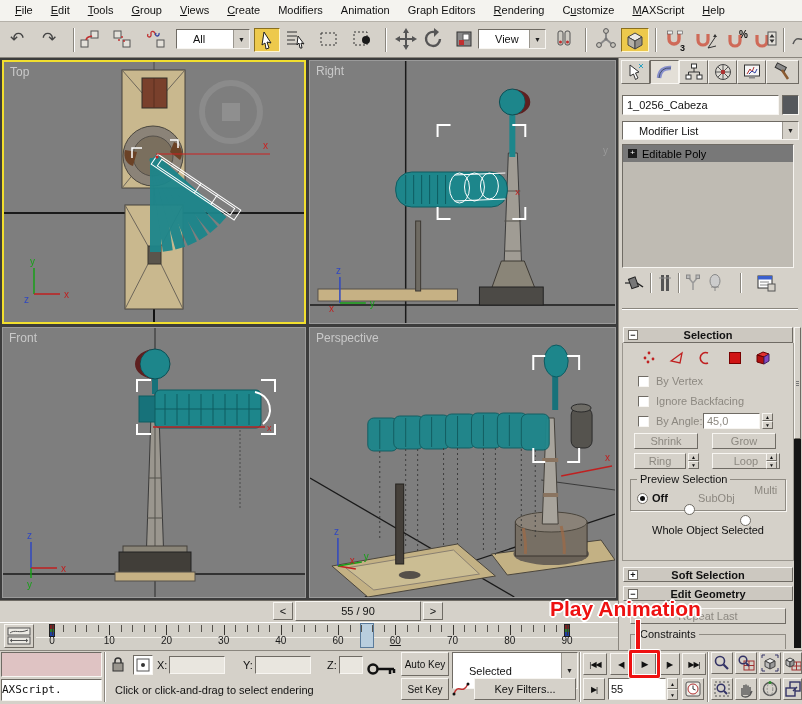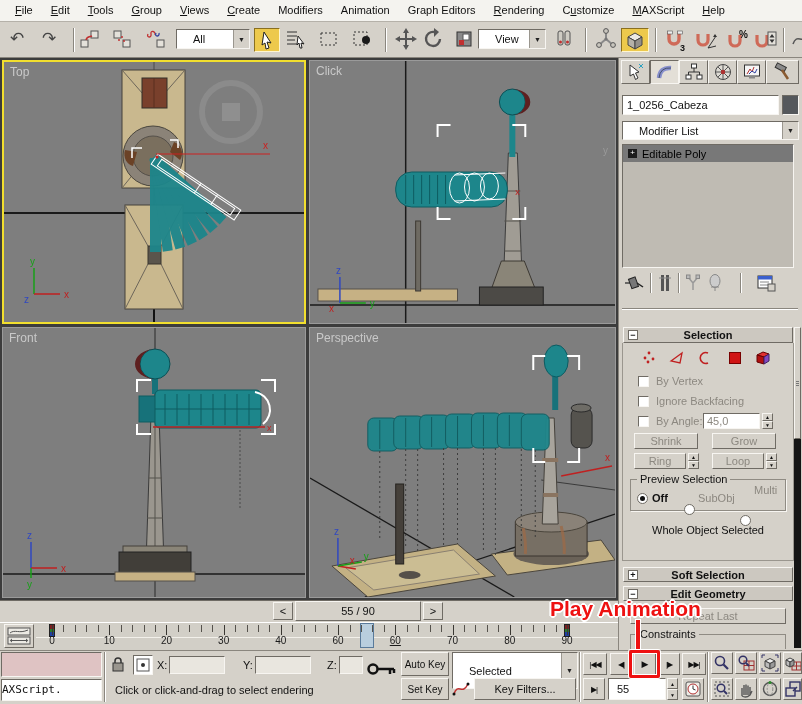--- a/index.html
+++ b/index.html
@@ -342,21 +342,21 @@
       <text x="206" y="134" font-size="9" fill="#c02020">x</text>
       <text x="294" y="93" font-size="10" fill="#9a9a9a">y</text>
       <g>
         <line x1="30" y1="242" x2="30" y2="216" stroke="#3048c0" stroke-width="1.5"></line>
         <line x1="30" y1="242" x2="56" y2="242" stroke="#18a018" stroke-width="1.5"></line>
         <text x="26" y="213" font-size="10" fill="#3048c0">z</text>
         <text x="60" y="246" font-size="10" fill="#18a018">y</text>
         <text x="19" y="251" font-size="10" fill="#c02020">x</text>
       </g>
     </svg>
-    <div class="vplabel">Click</div>
+    <div class="vplabel">Right</div>
   </div>
 
   <div class="vp" style="left:2px;top:269px;width:304px;height:271px">
     <svg width="100%" height="100%" viewBox="0 0 302 269" preserveAspectRatio="none">
       <rect width="302" height="269" fill="#7e7e7e"></rect>
       <line x1="152" y1="0" x2="152" y2="269" stroke="#2a2a2a"></line>
       <line x1="0" y1="246" x2="302" y2="246" stroke="#1a1a1a" stroke-width="1.5"></line>
       <polygon points="148,86 156,86 161,236 143,236" fill="#9a968e" stroke="#3a3a3a"></polygon>
       <line x1="152" y1="86" x2="152" y2="236" stroke="#55524c"></line>
       <line x1="145" y1="150" x2="159" y2="150" stroke="#55524c"></line>
@@ -646,21 +646,21 @@
 <div class="x btn" style="left:712px;top:433px;width:64px;height:16px">
     <span class="dis">Grow</span>
   </div>
 <div class="x btn" style="left:634px;top:453px;width:52px;height:16px">
     <span class="dis">Ring</span>
   </div>
 <div class="x spin" style="left:688px;top:453px;height:16px">
     <span class="btn">▲</span>
     <span class="btn">▼</span>
   </div>
-<div class="x btn" style="left:712px;top:453px;width:52px;height:16px">
+<div class="x btn" style="left:712px;top:453px;width:68px;height:16px">
     <span class="dis">Loop</span>
   </div>
 <div class="x spin" style="left:766px;top:453px;height:16px">
     <span class="btn">▲</span>
     <span class="btn">▼</span>
   </div>
 
 <div class="x grp" style="left:630px;top:479px;width:156px;height:32px">
     <span class="legend">Preview Selection</span>
   </div>
@@ -841,21 +841,21 @@
   </div>
 <div class="x btn pbtn" style="left:658px;top:653px;width:22px;height:22px">
     <span>|▶</span>
   </div>
 <div class="x btn pbtn" style="left:682px;top:653px;width:24px;height:22px">
     <span>▶▶|</span>
   </div>
 <div class="x btn pbtn" style="left:583px;top:678px;width:22px;height:22px">
     <span>▶|</span>
   </div>
-<div class="x sunk white" style="left:608px;top:678px;width:58px;height:22px;line-height:20px;padding-left:8px"><span>55</span></div>
+<div class="x sunk white" style="left:608px;top:678px;width:58px;height:22px;line-height:20px;padding-left:2px"><span>55</span></div>
 <div class="x spin" style="left:667px;top:678px;height:22px">
     <span class="btn">▲</span>
     <span class="btn">▼</span>
   </div>
 <div class="x btn" style="left:682px;top:678px;width:22px;height:22px">
     <svg width="16" height="16">
       <rect x="1" y="1" width="14" height="14" rx="2" fill="#eceae4" stroke="#555"></rect>
       <circle cx="8" cy="8" r="5" fill="#fff" stroke="#b03030"></circle>
       <line x1="8" y1="8" x2="8" y2="4.5" stroke="#333"></line>
       <line x1="8" y1="8" x2="10.5" y2="9" stroke="#333"></line>

